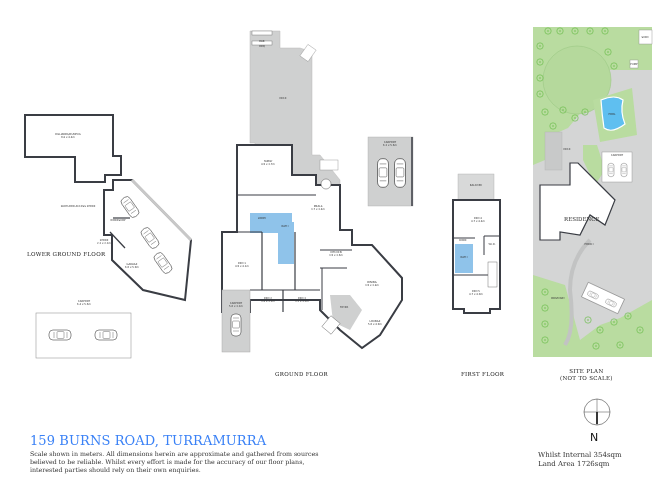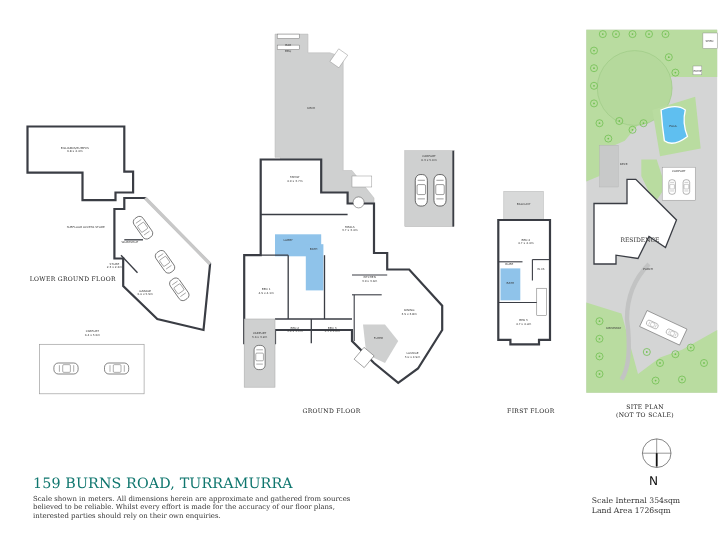--- a/index.html
+++ b/index.html
@@ -1,21 +1,21 @@
 <!DOCTYPE html>
 <html><head>
 <meta charset="utf-8">
 <style>
   html,body{margin:0;padding:0;background:#fff;}
   body{width:660px;height:495px;position:relative;overflow:hidden;font-family:"DejaVu Serif",serif;color:#222;}
   .abs{position:absolute;}
   svg{position:absolute;left:0;top:0;}
   .floor-title{position:absolute;font-family:"DejaVu Serif",serif;font-size:5.5px;letter-spacing:0.3px;color:#222;text-align:center;white-space:nowrap;}
   .room-lbl{position:absolute;font-family:"DejaVu Sans",sans-serif;font-size:2.6px;color:#333;text-align:center;line-height:3.2px;white-space:nowrap;transform:translateX(-50%);}
-  .title{left:30px;top:433px;font-size:13px;letter-spacing:0.1px;color:#0f766e;}
+  .title{left:30px;top:433px;font-size:13px;letter-spacing:0.1px;color:#3b82f6;}
   .disclaimer{left:30px;top:450px;width:300px;font-size:6.3px;line-height:7.8px;color:#333;}
   .area{left:538px;top:451px;font-size:7px;line-height:8.6px;color:#333;}
   .compass-n{left:590px;top:431px;font-family:"DejaVu Sans",sans-serif;font-size:11px;color:#111;}
 </style>
 </head>
 <body>
 
 <svg width="660" height="495" viewBox="0 0 660 495">
   <defs>
     <g id="car">
@@ -194,15 +194,15 @@
 
 <div class="floor-title" style="left:27px;top:251px">LOWER GROUND FLOOR</div>
 <div class="floor-title" style="left:275px;top:371px">GROUND FLOOR</div>
 <div class="floor-title" style="left:461px;top:371px">FIRST FLOOR</div>
 <div class="floor-title" style="left:560px;top:368px;line-height:7px"><span>SITE PLAN</span><br><span>(NOT TO SCALE)</span></div>
 
 <div class="abs title">159 BURNS ROAD, TURRAMURRA</div>
 <div class="abs disclaimer">Scale shown in meters. All dimensions herein are approximate and gathered from sources believed to be reliable. Whilst every effort is made for the accuracy of our floor plans, interested parties should rely on their own enquiries.</div>
 <div class="abs compass-n">N</div>
 <div class="abs area">
-  <div>Scale Internal 354sqm</div>
+  <div>Whilst Internal 354sqm</div>
   <div>Land Area 1726sqm</div>
 </div>
 
 </body></html>

